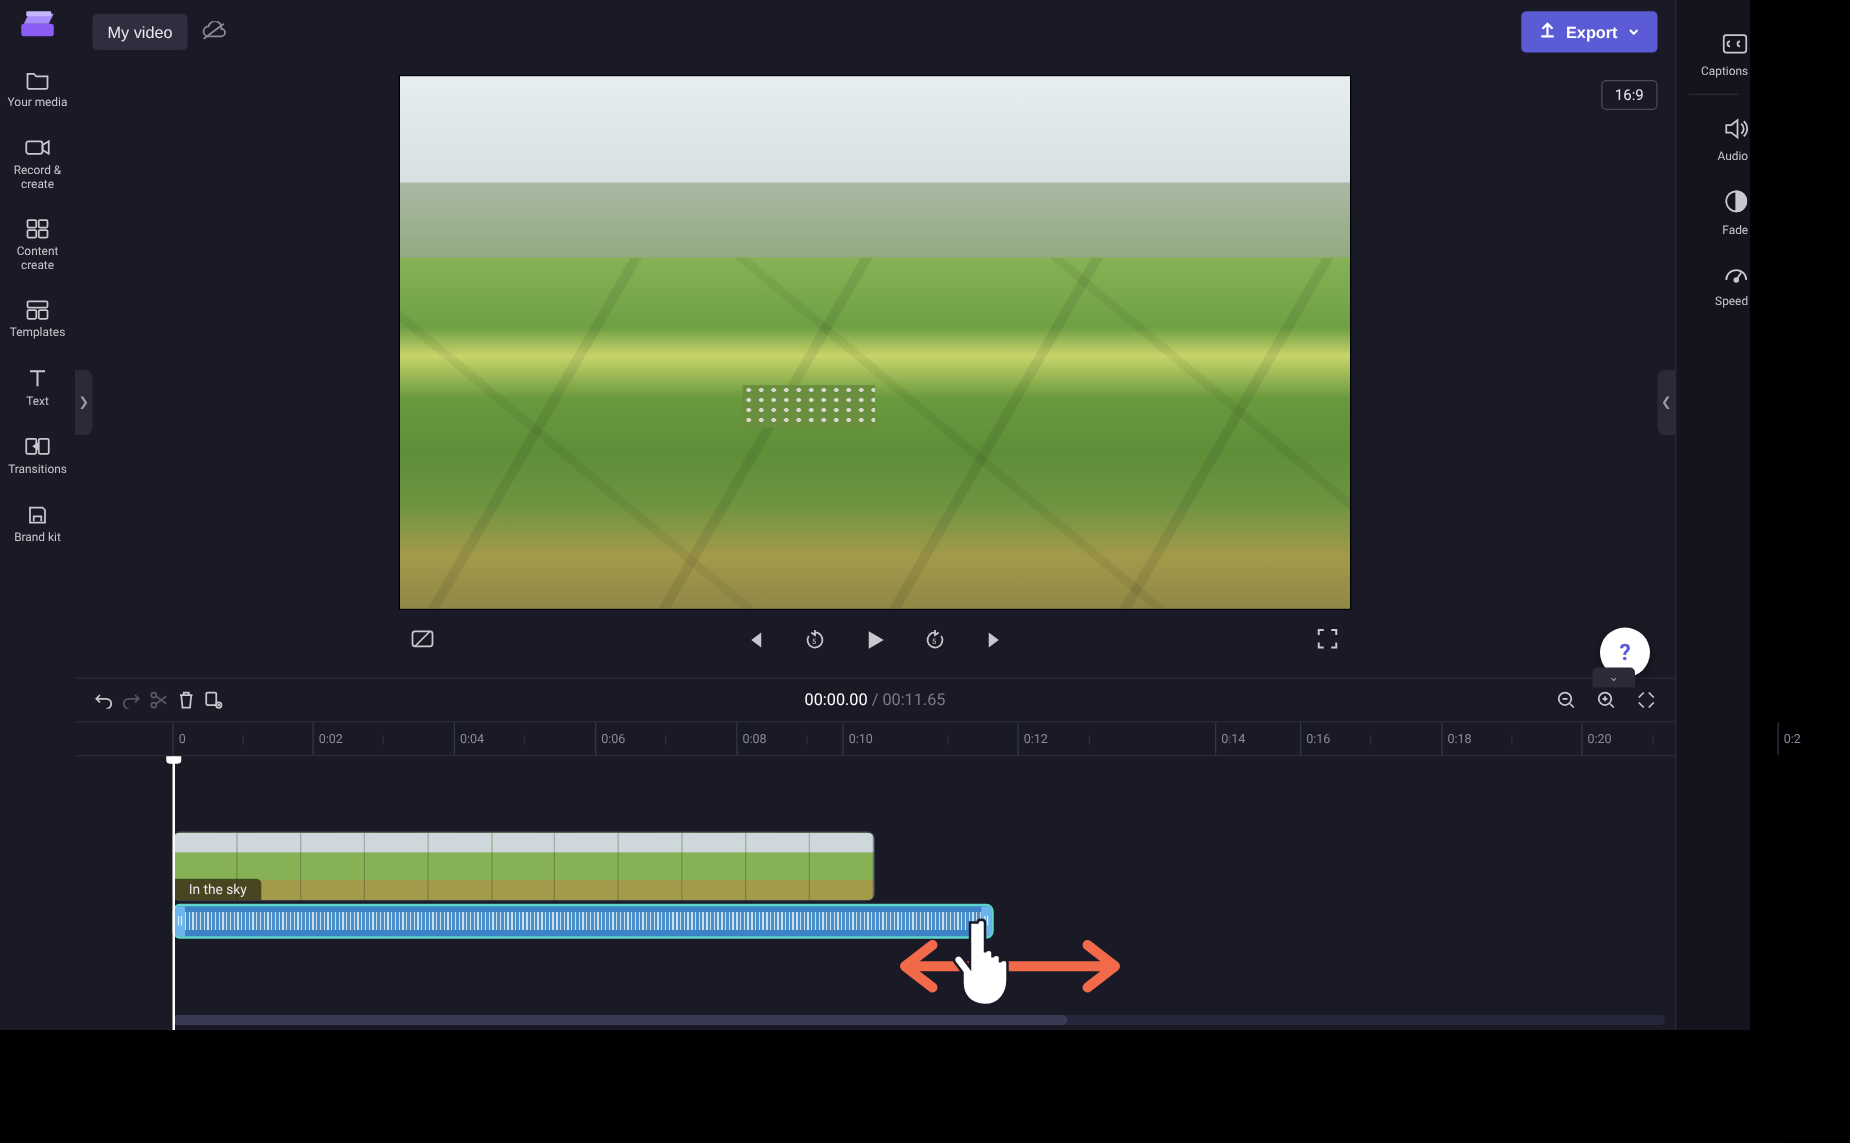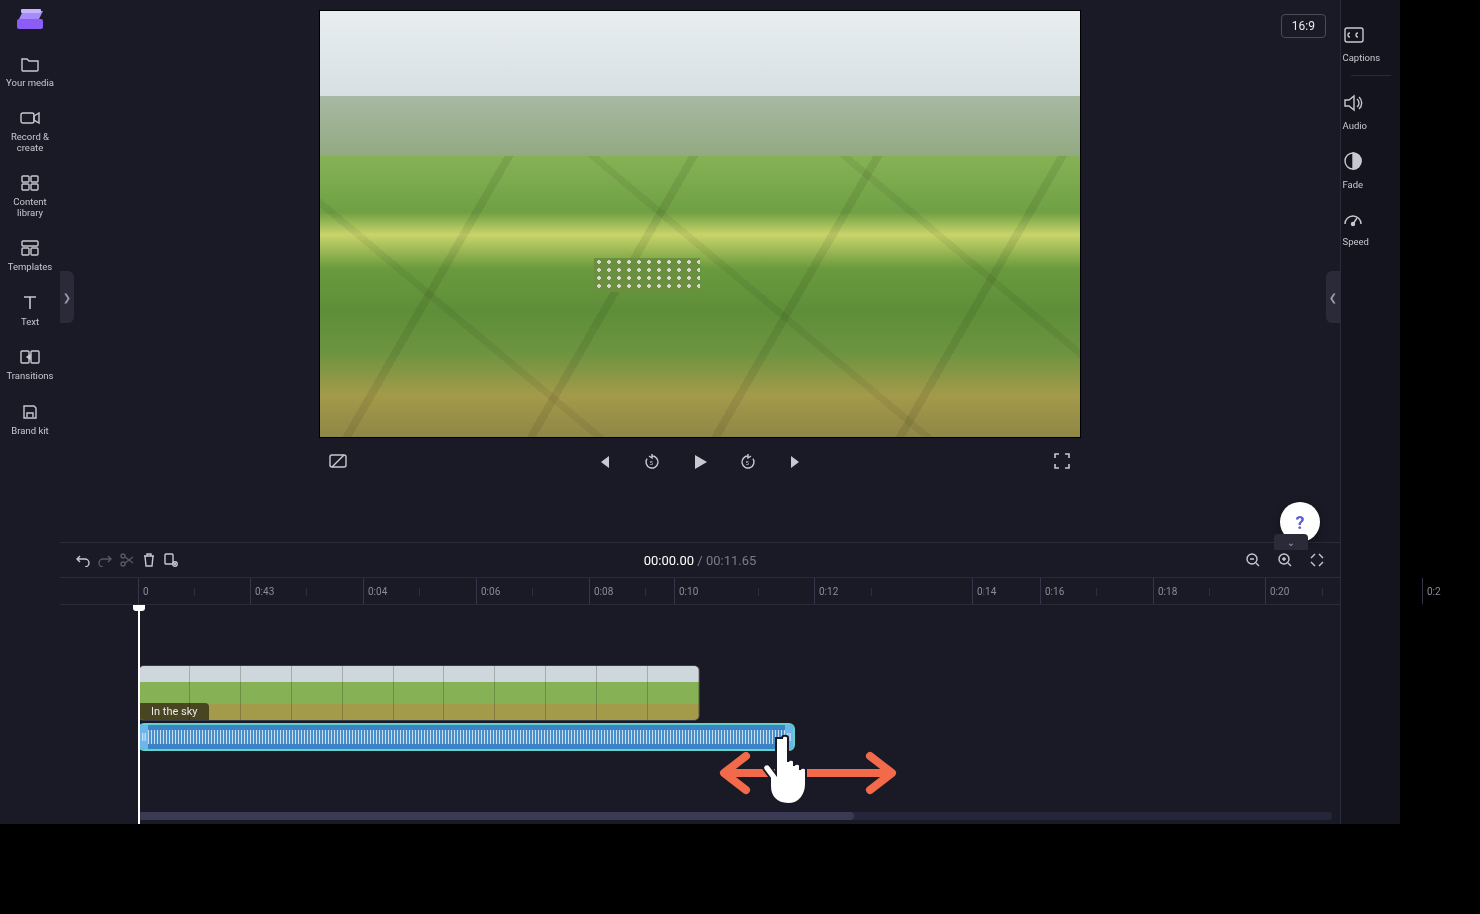--- a/index.html
+++ b/index.html
@@ -4,21 +4,21 @@
 <style>
 html,body{margin:0;padding:0;width:1480px;height:914px;background:#000;font-family:-apple-system,BlinkMacSystemFont,"Segoe UI",Roboto,sans-serif;color:#e8e8f0;overflow:hidden}
 *{box-sizing:border-box}
 .app{display:flex;width:1400px;height:824px;background:#1a1a26}
 .left-rail{width:60px;background:#1a1a26;display:flex;flex-direction:column;align-items:center;padding-top:6px;gap:0}
 .logo{width:34px;height:26px;margin-bottom:14px;display:flex;align-items:center;justify-content:center}
 .rail-item{width:56px;padding:8px 0 12px;display:flex;flex-direction:column;align-items:center;gap:4px;cursor:pointer;color:#c8c8d0}
 .rail-item .ico{width:20px;height:20px;display:flex;align-items:center;justify-content:center}
 .rail-item .lbl{font-size:9.5px;text-align:center;line-height:1.1}
 .right-rail{width:60px;background:#14141e;display:flex;flex-direction:column;align-items:center;padding-top:16px;gap:0;border-left:1px solid #2a2a38}
-.right-rail .rr-item{width:56px;padding:10px 0;display:flex;flex-direction:column;align-items:flex-start;gap:4px;cursor:pointer;color:#c8c8d0}
+.right-rail .rr-item{width:56px;padding:10px 0;display:flex;flex-direction:column;align-items:flex-end;gap:4px;cursor:pointer;color:#c8c8d0}
 .right-rail .rr-item .lbl{font-size:9.5px}
 .right-rail hr{width:40px;border:none;border-top:1px solid #2a2a38;margin:2px 0 8px}
 .center{flex:1;display:flex;flex-direction:column;background:#1a1a26;position:relative}
 .topbar{height:50px;display:flex;align-items:center;padding:0 14px;gap:10px}
 .title-btn{background:#2e2e3e;color:#e8e8f0;border:none;border-radius:4px;padding:7px 12px;font-size:13px;cursor:pointer}
 .cloud-ico{width:22px;height:22px;color:#8a8a9a;display:flex;align-items:center;justify-content:center}
 .spacer{flex:1}
 .export-btn{background:#5b5bd6;color:#fff;border:none;border-radius:4px;padding:8px 14px;font-size:13px;font-weight:600;display:flex;align-items:center;gap:8px;cursor:pointer}
 .preview-area{flex:1;display:flex;flex-direction:column;align-items:center;justify-content:flex-start;padding-top:10px;position:relative}
 .aspect-chip{position:absolute;top:14px;right:14px;border:1px solid #4a4a5a;border-radius:4px;padding:4px 10px;font-size:12px;cursor:pointer}
@@ -103,21 +103,21 @@
     </div>
     <div class="rail-item">
       <span class="ico">
           <svg width="20" height="18" viewBox="0 0 20 18" fill="none" stroke="#c8c8d0" stroke-width="1.4">
             <rect x="2" y="2" width="7" height="6" rx="1"></rect>
             <rect x="11" y="2" width="7" height="6" rx="1"></rect>
             <rect x="2" y="10" width="7" height="6" rx="1"></rect>
             <rect x="11" y="10" width="7" height="6" rx="1"></rect>
           </svg>
         </span>
-      <span class="lbl">Content library</span>
+      <span class="lbl">Content create</span>
     </div>
     <div class="rail-item">
       <span class="ico">
           <svg width="20" height="18" viewBox="0 0 20 18" fill="none" stroke="#c8c8d0" stroke-width="1.4">
             <rect x="2" y="2" width="16" height="5" rx="1"></rect>
             <rect x="2" y="9" width="7" height="7" rx="1"></rect>
             <rect x="11" y="9" width="7" height="7" rx="1"></rect>
           </svg>
         </span>
       <span class="lbl">Templates</span>
@@ -146,20 +146,39 @@
             <path d="M3 3h10l2 2v10H3z"></path>
             <path d="M6 14v-4h6v4"></path>
           </svg>
         </span>
       <span class="lbl">Brand kit</span>
     </div>
   </div>
 
   <div class="center">
 
+    <div class="topbar">
+      <button class="title-btn">My video</button>
+      <span class="cloud-ico">
+        <svg width="20" height="16" viewBox="0 0 20 16" fill="none" stroke="#8a8a9a" stroke-width="1.4">
+            <path d="M5 12a4 4 0 0 1 1-7.9A5 5 0 0 1 16 6a3 3 0 0 1 0 6H5z"></path>
+            <line x1="2" y1="14" x2="18" y2="2"></line>
+          </svg>
+      </span>
+      <div class="spacer"></div>
+      <button class="export-btn">
+        <span><svg width="14" height="14" viewBox="0 0 14 14" fill="none" stroke="#fff" stroke-width="1.8">
+              <path d="M7 11V2M3 6l4-4 4 4M2 12h10"></path>
+            </svg></span>
+        <span>Export</span>
+        <span><svg width="10" height="8" viewBox="0 0 10 8" fill="none" stroke="#fff" stroke-width="1.6">
+              <path d="M2 2l3 3 3-3"></path>
+            </svg></span>
+      </button>
+    </div>
 
     <div class="preview-area">
       <div class="aspect-chip">16:9</div>
       <div class="expand-tab expand-left">❯</div>
       <div class="expand-tab expand-right">❮</div>
 
       <div class="canvas">
         <div class="sky-haze"></div>
           <div class="hills"></div>
           <div class="fields"></div>
@@ -265,21 +284,21 @@
               <svg width="16" height="16" viewBox="0 0 16 16" fill="none" stroke="#c8c8d0" stroke-width="1.4">
                 <path d="M6 2L2 6M10 2l4 4M6 14l-4-4M10 14l4-4"></path>
               </svg>
             </span>
         </div>
       </div>
 
       <div class="ruler">
         <div class="tick" style="left:78px">0</div>
         <div class="minor" style="left:134px"></div>
-        <div class="tick" style="left:190px">0:43</div>
+        <div class="tick" style="left:190px">0:02</div>
         <div class="minor" style="left:246px"></div>
         <div class="tick" style="left:303px">0:04</div>
         <div class="minor" style="left:359px"></div>
         <div class="tick" style="left:416px">0:06</div>
         <div class="minor" style="left:472px"></div>
         <div class="tick" style="left:529px">0:08</div>
         <div class="minor" style="left:585px"></div>
         <div class="tick" style="left:614px">0:10</div>
         <div class="minor" style="left:698px"></div>
         <div class="tick" style="left:754px">0:12</div>

